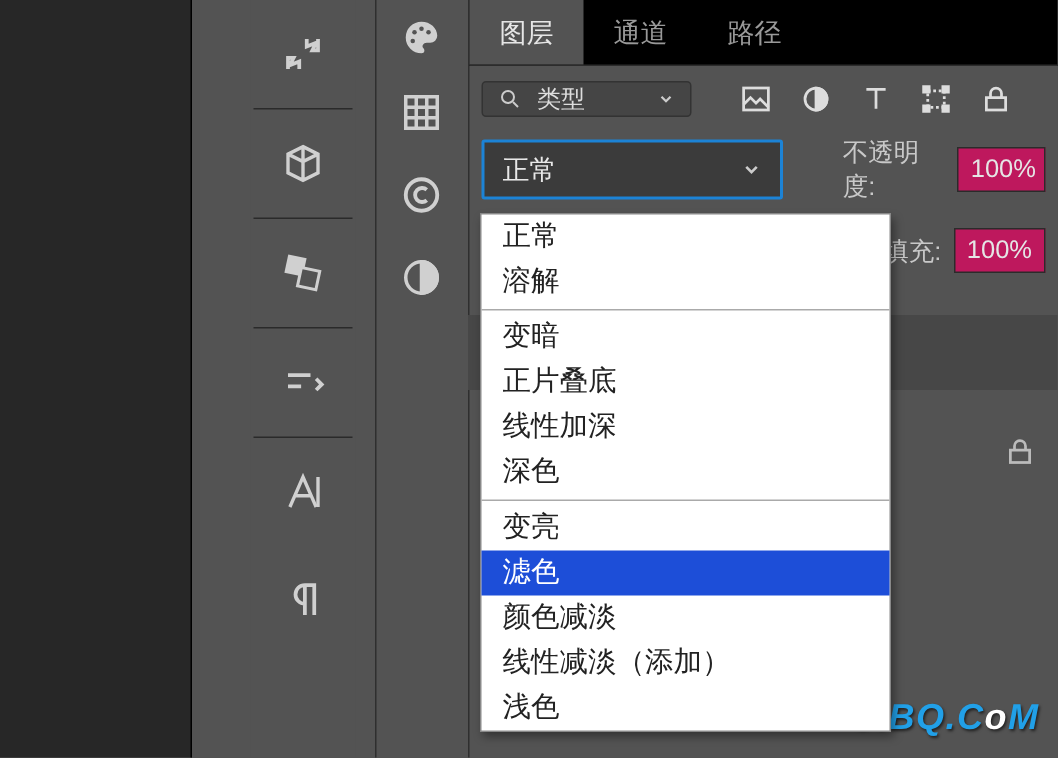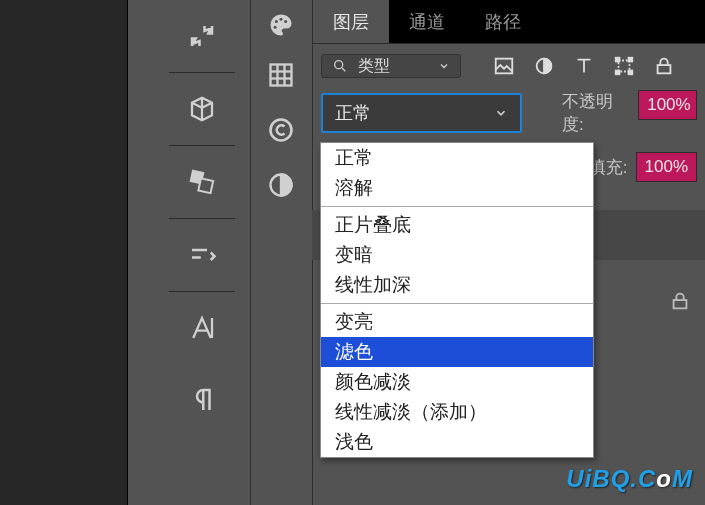--- a/index.html
+++ b/index.html
@@ -18,21 +18,21 @@
 .tab.active{background:#535353;color:#e6e6e6}
 .row{display:flex;align-items:center;padding:10px 8px;gap:12px}
 .filterbox{display:flex;align-items:center;background:#454545;border:1px solid #333;border-radius:3px;height:24px;padding:0 10px;gap:10px;min-width:140px}
 .filterbox .chev{margin-left:auto}
 .filterbox span{color:#ddd;font-size:16px}
 .iconrow{display:flex;gap:18px;margin-left:20px;color:#ddd}
 .iconrow svg{width:22px;height:22px}
 .blendbox{display:flex;align-items:center;background:#3b3b3b;border:2px solid #1c83d6;border-radius:2px;height:40px;padding:0 12px;width:210px}
 .blendbox span{color:#e8e8e8;font-size:18px}
 .blendbox .chev{margin-left:auto;color:#ccc}
-.opac{display:flex;align-items:flex-start;gap:8px;margin-left:28px}
+.opac{display:flex;align-items:center;gap:8px;margin-left:28px}
 .opac-label{color:#c8c8c8;font-size:17px}
 .opac-val{background:#be185d;border:1px solid #2b2b2b;color:#e5e5e5;padding:4px 8px;font-size:17px;min-width:52px;text-align:right}
 .fillrow{display:flex;justify-content:flex-end;align-items:center;padding:6px 8px 10px;gap:8px}
 .lock{position:absolute;right:14px;top:290px;color:#bbb}
 .lock svg{width:22px;height:22px}
 .dropdown{position:absolute;left:320px;top:142px;width:274px;background:#fff;border:1px solid #888;box-shadow:2px 3px 6px rgba(0,0,0,.4);z-index:10}
 .dd-item{padding:2px 14px;font-size:19px;color:#222;line-height:26px;cursor:pointer}
 .dd-item.sel{background:#1d4ed8;color:#fff}
 .dd-sep{height:1px;background:#aaa;margin:3px 0}
 .watermark{position:absolute;right:12px;bottom:12px;font-size:24px;font-weight:bold;font-style:italic;color:#21a0e8;text-shadow:1px 1px 2px rgba(0,0,0,.6);letter-spacing:1px}
@@ -182,23 +182,24 @@
   <svg viewBox="0 0 24 24" fill="none" stroke="currentColor" stroke-width="2">
       <rect x="5" y="11" width="14" height="9"></rect>
       <path d="M8 11V8a4 4 0 018 0v3"></path>
     </svg>
 </div>
 
 <div class="dropdown">
   <div class="dd-item">正常</div>
   <div class="dd-item">溶解</div>
   <div class="dd-sep"></div>
+  <div class="dd-item">变暗</div>
   <div class="dd-item">正片叠底</div>
-  <div class="dd-item">变暗</div>
   <div class="dd-item">线性加深</div>
+  <div class="dd-item">深色</div>
   <div class="dd-sep"></div>
   <div class="dd-item">变亮</div>
   <div class="dd-item sel">滤色</div>
   <div class="dd-item">颜色减淡</div>
   <div class="dd-item">线性减淡（添加）</div>
   <div class="dd-item">浅色</div>
 </div>
 
 <div class="watermark">
   <span>UiBQ.C</span><span class="o">o</span><span>M</span>

